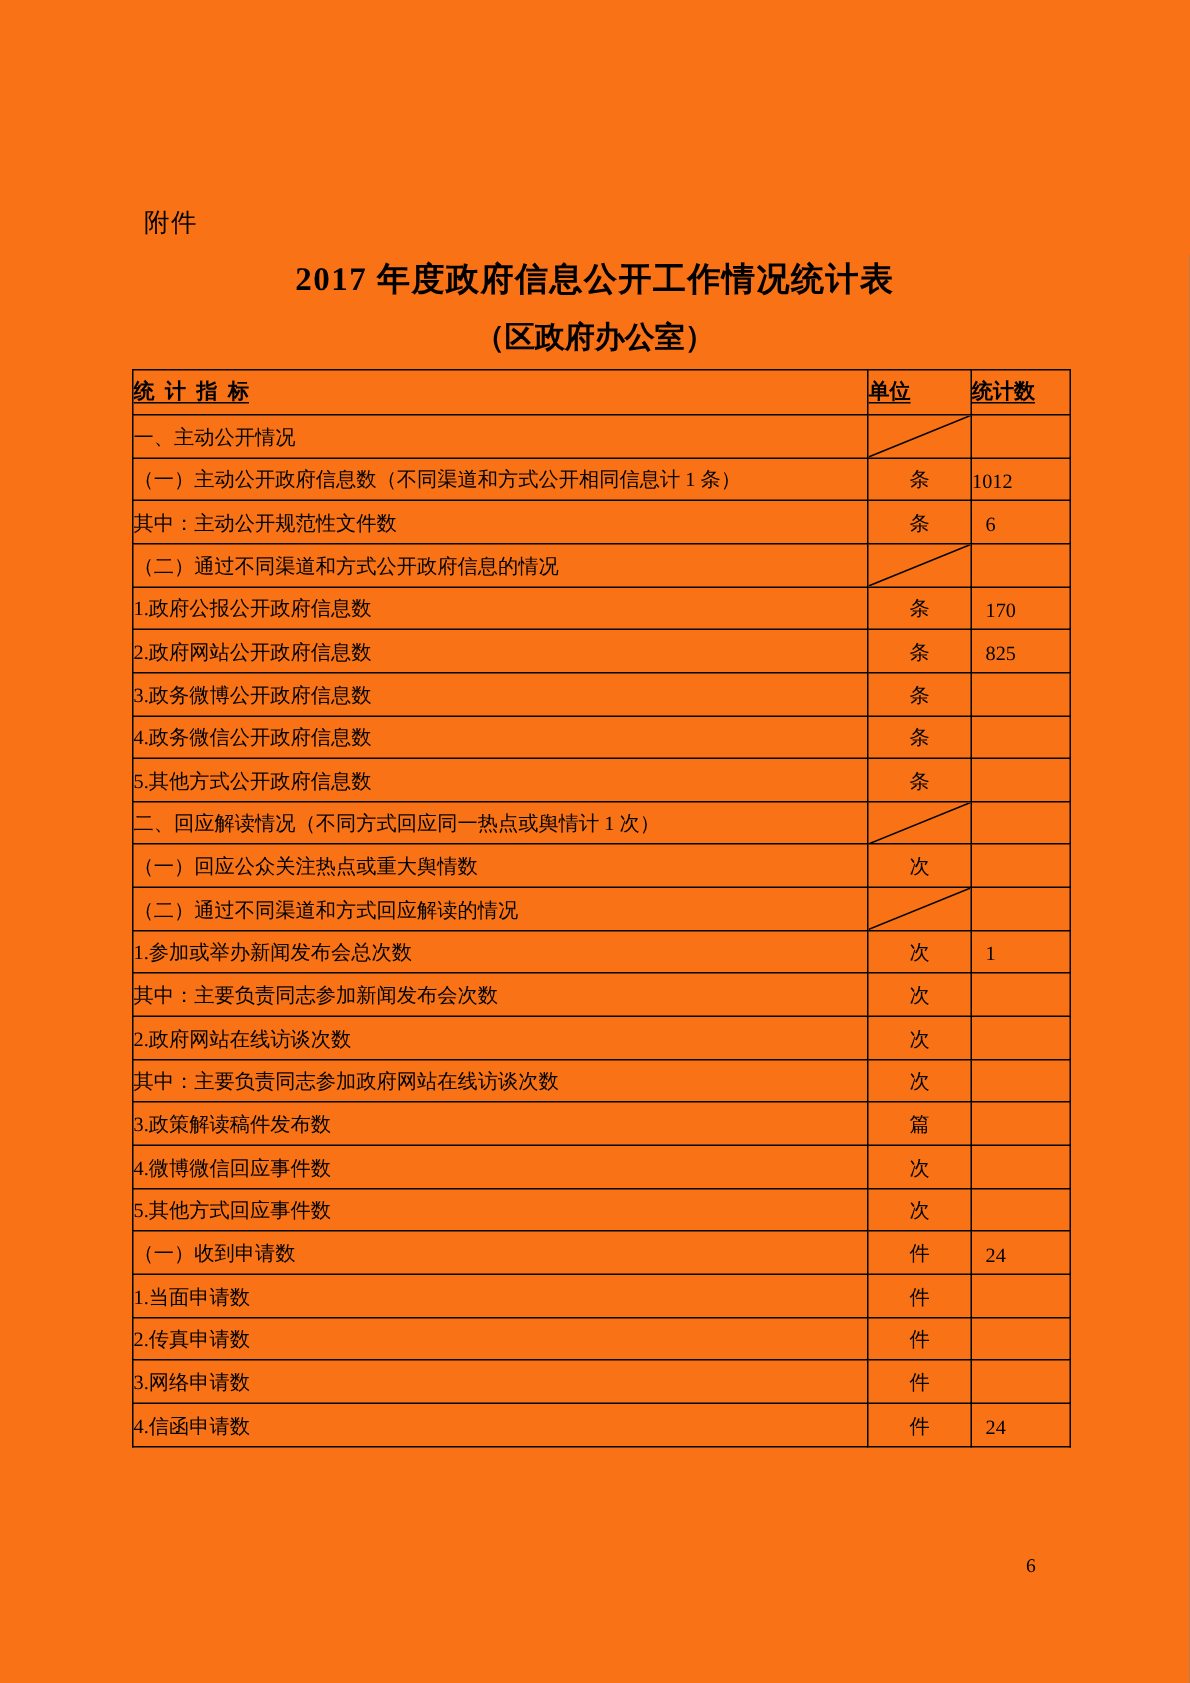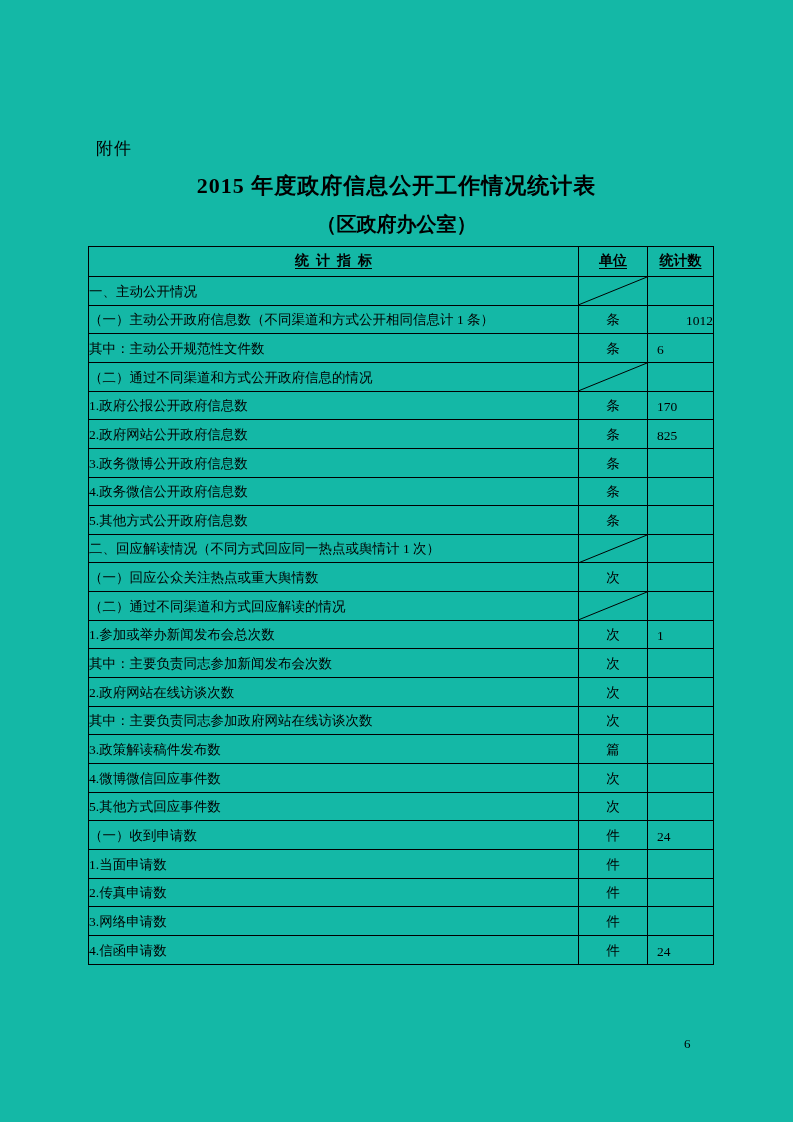--- a/index.html
+++ b/index.html
@@ -2,21 +2,21 @@
 <html><head>
 <meta charset="utf-8">
 <style>
   * { margin: 0; padding: 0; box-sizing: border-box; }
   html, body { background: #888; }
   .page {
     position: relative;
     width: 793px;
     height: 1122px;
     margin: 0 auto;
-    background: #14b8a6;
+    background: #f97316;
     color: #000000;
     font-family: "Liberation Serif", serif;
     overflow: hidden;
   }
   .attachment {
     position: absolute;
     left: 96px;
     top: 137px;
     font-size: 17px;
     letter-spacing: 1px;
@@ -57,33 +57,33 @@
     font-size: 13.5px;
     font-weight: normal;
     vertical-align: bottom;
     padding: 0 0 4px 0;
     overflow: hidden;
     white-space: nowrap;
   }
   .stats-table th {
     font-weight: bold;
     font-size: 14px;
-    text-align: center;
+    text-align: left;
     vertical-align: middle;
     padding: 2px 0 3px 0;
   }
   .stats-table th .hdr-text {
     text-decoration: underline;
     text-underline-offset: 3px;
     white-space: pre;
   }
   td.cell-label { text-align: left; }
   td.cell-unit  { text-align: center; }
   td.cell-value { text-align: left; padding-left: 9px; }
-  td.cell-value.num-right { text-align: right; padding-left: 0; padding-right: 0; }
+  td.cell-value.num-right { padding-left: 0; padding-right: 10px; }
   
   .ind-0 { padding-left: 3px; }
   .ind-1 { padding-left: 26px; margin-left: 17px; }
   .ind-2 { padding-left: 62px; }
   .ind-2b { padding-left: 74px; }
   .ind-3 { padding-left: 114px; }
   td.cell-diag { position: relative; padding: 0; }
   .diag-svg {
     position: absolute;
     left: 0; top: 0;
@@ -97,21 +97,21 @@
     font-size: 13px;
   }
 </style>
 </head>
 <body>
 
 <div class="page">
 
   <div class="attachment">附件</div>
 
-  <div class="doc-title">2015 年度政府信息公开工作情况统计表</div>
+  <div class="doc-title">2017 年度政府信息公开工作情况统计表</div>
 
   <div class="doc-subtitle">（区政府办公室）</div>
 
   <table class="stats-table">
     <colgroup>
       <col class="c-indicator">
         <col class="c-unit">
         <col class="c-count">
     </colgroup>
     <tbody>

